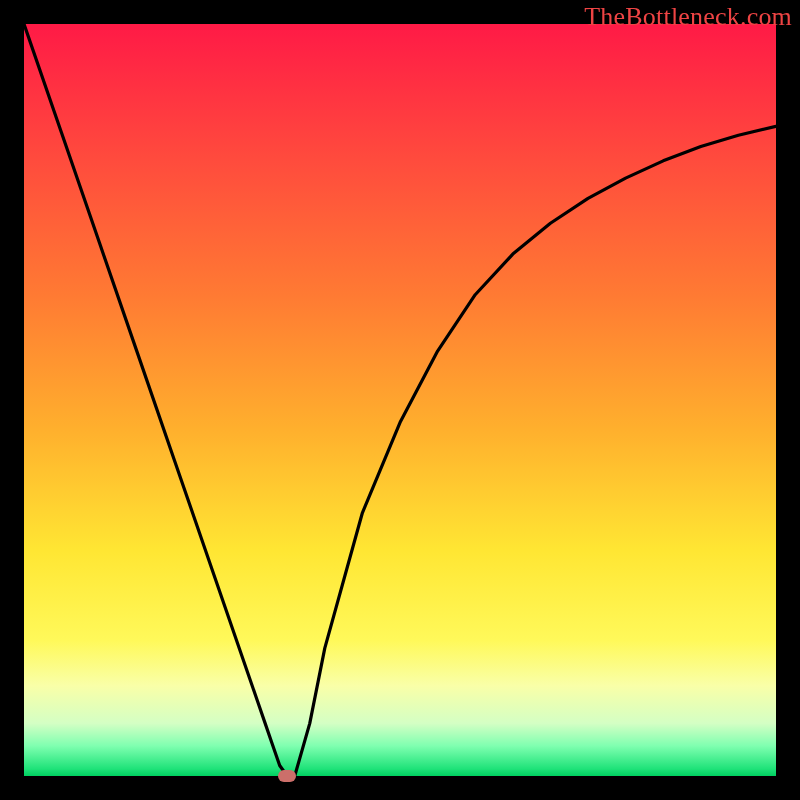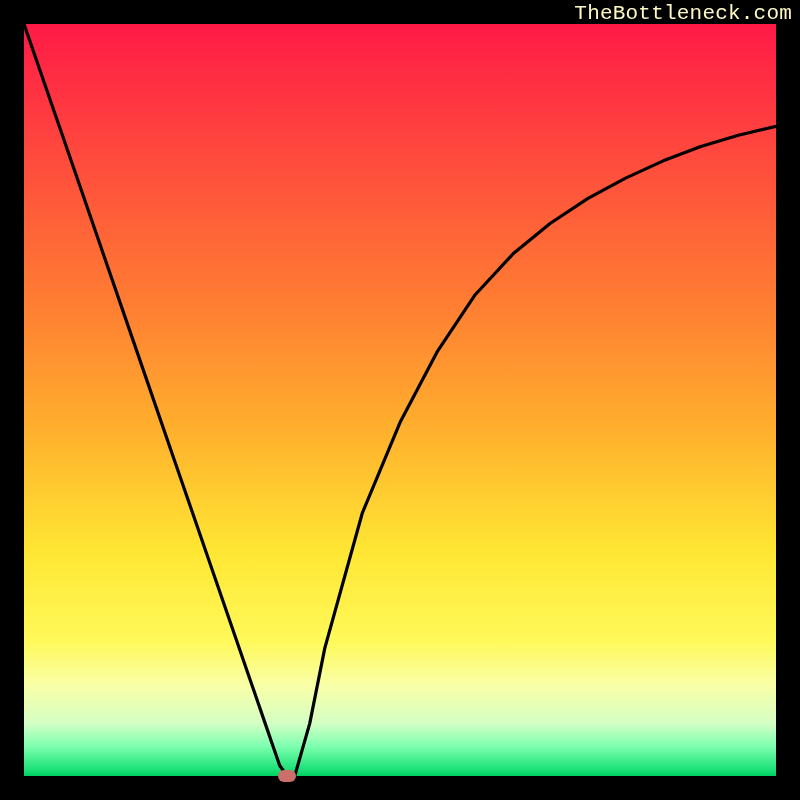--- a/index.html
+++ b/index.html
@@ -27,23 +27,23 @@
       #d4ffc4 93%,
       #7fffb0 96%,
       #20e37a 99%,
       #00d060 100%
     );
   }
   .watermark {
     position: absolute;
     top: 2px;
     right: 8px;
-    font-family: Liberation Mono, monospace;
-    font-size: 21px;
-    color: #fef9c3;
+    font-family: Liberation Serif, serif;
+    font-size: 26px;
+    color: #ef4444;
     letter-spacing: 0.2px;
     user-select: none;
   }
   svg.curve {
     position: absolute;
     left: 0; top: 0;
     width: 100%;
     height: 100%;
   }
   .marker {

